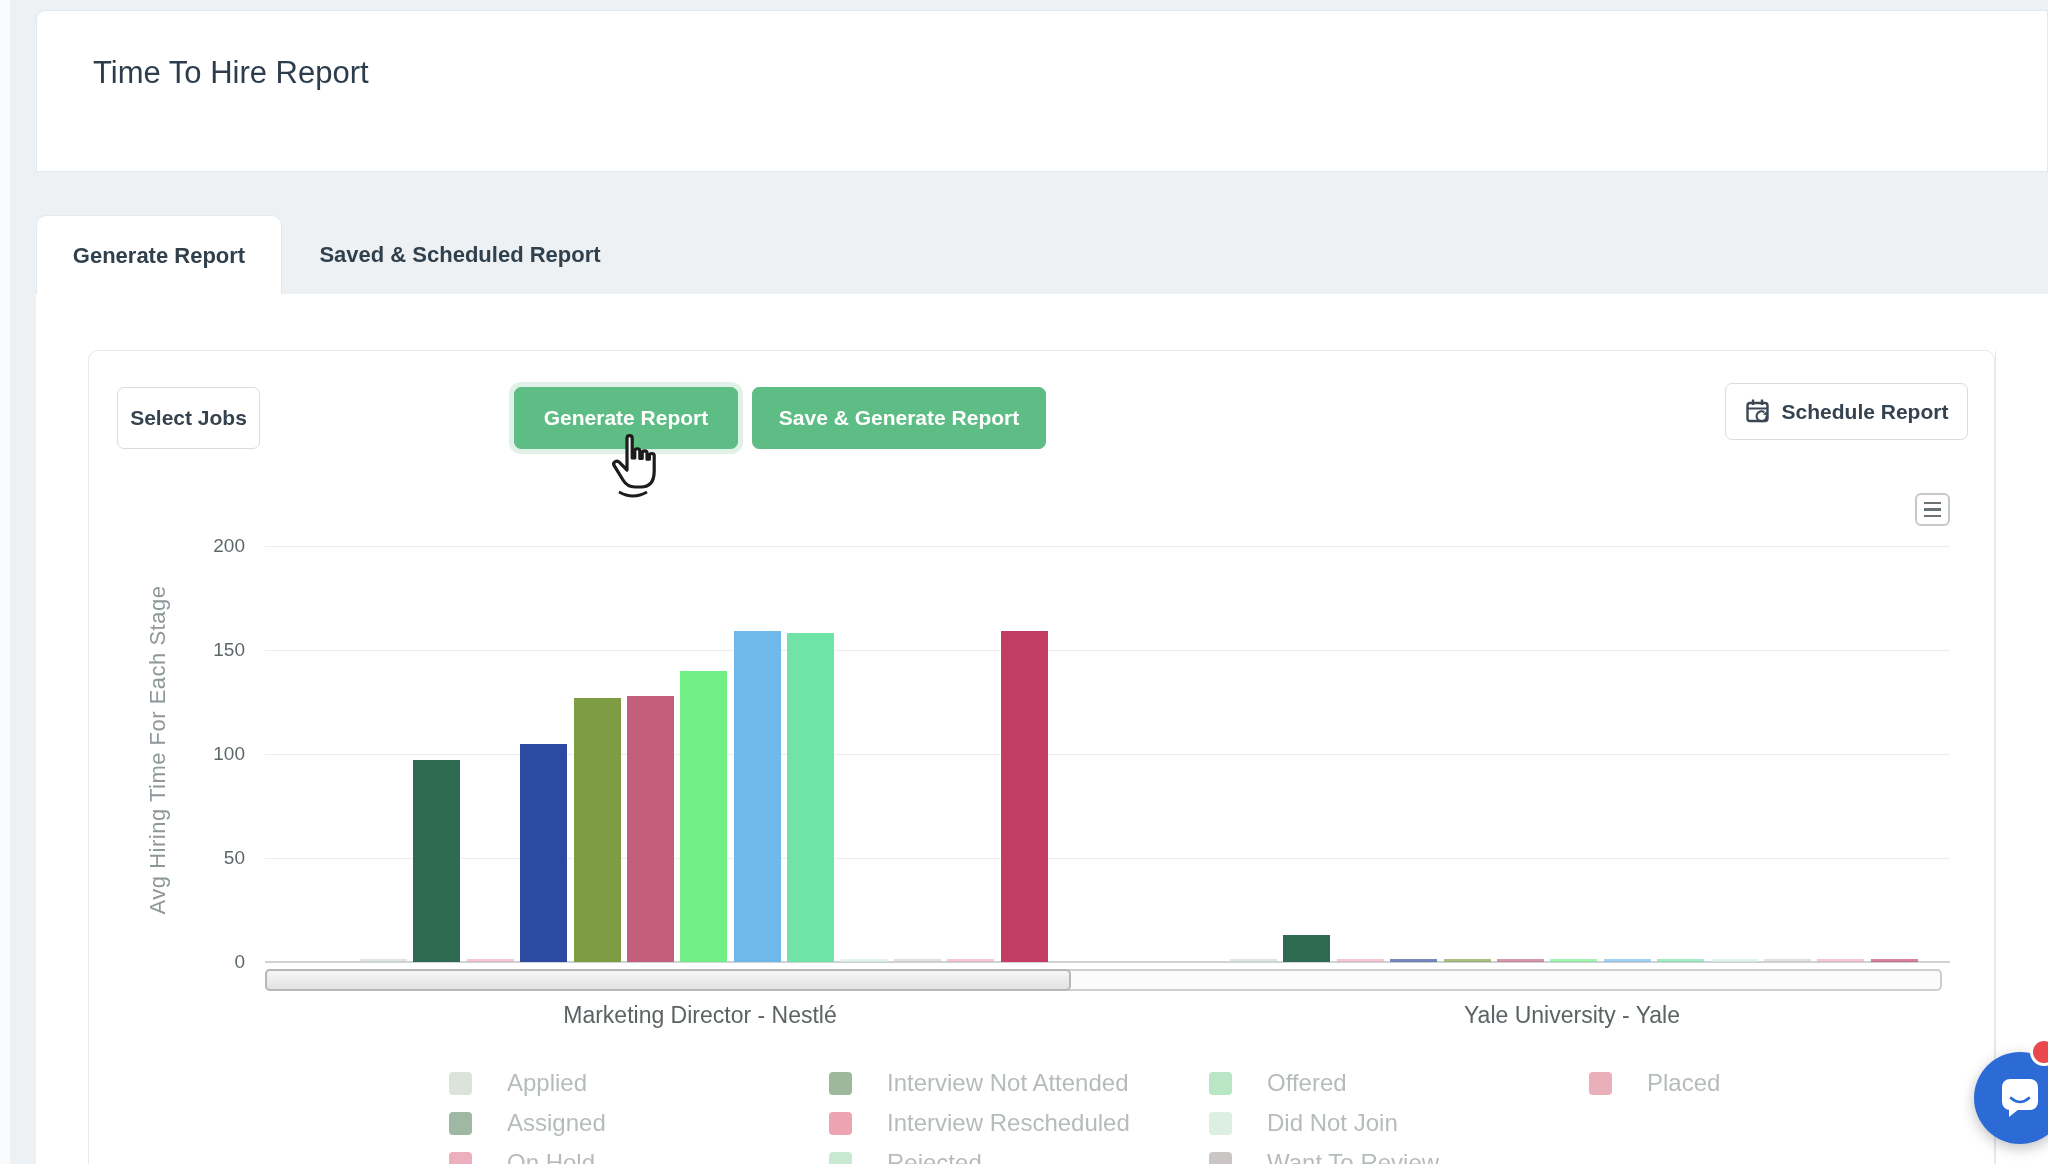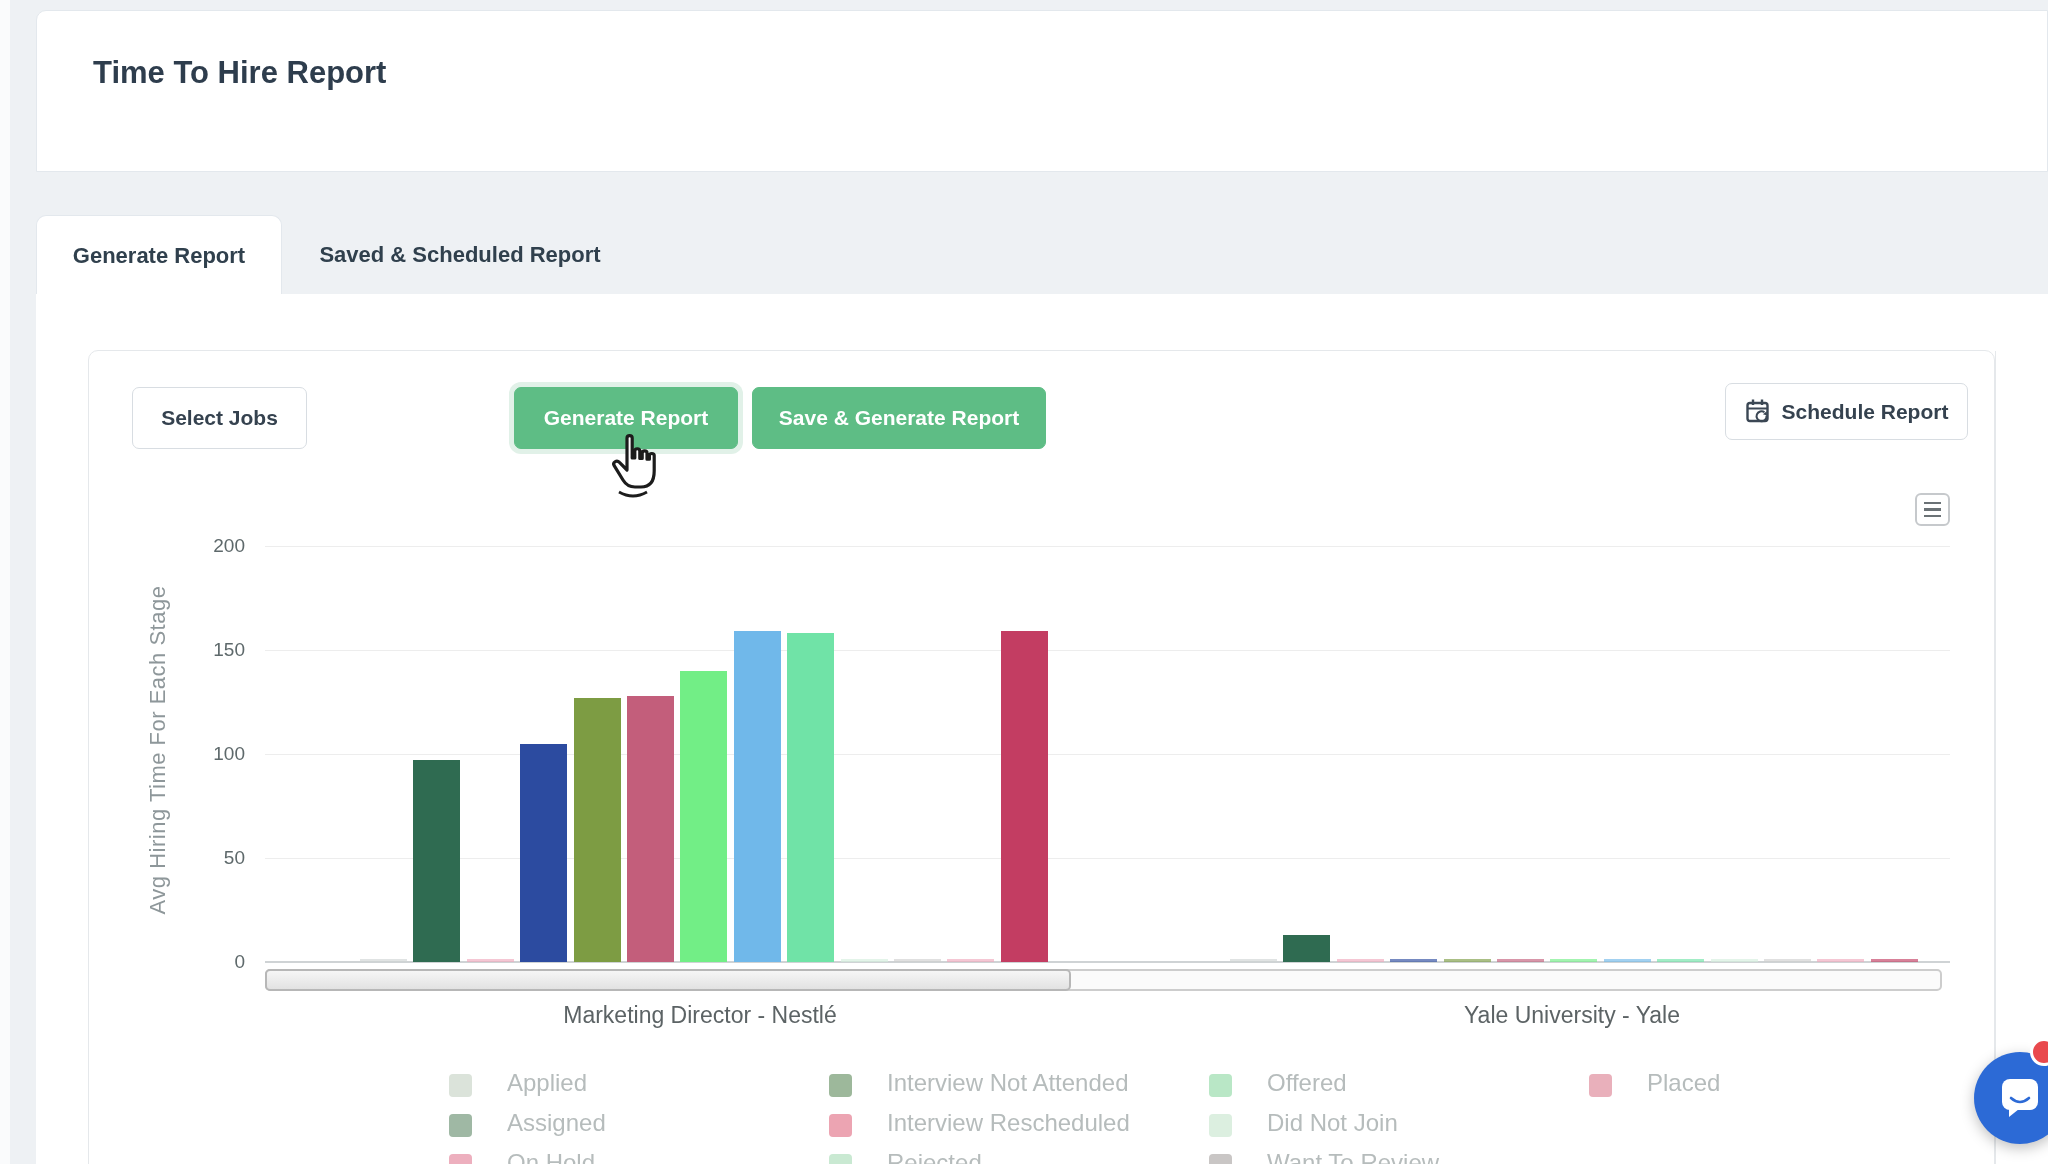--- a/index.html
+++ b/index.html
@@ -2,21 +2,21 @@
 <html><head>
 <meta charset="utf-8">
 <style>
   html,body{margin:0;padding:0;}
   #app{position:relative;width:2048px;height:1164px;overflow:hidden;background:#eef1f4;
        font-family:"Liberation Sans",sans-serif;color:#2f3e4d;}
   .abs{position:absolute;box-sizing:border-box;}
   
   .header-card{left:36px;top:10px;width:2012px;height:162px;background:#fff;
                border:1px solid #e3e8ed;border-radius:10px 0 0 0;}
-  .page-title{left:56px;top:44px;font-size:31px;font-weight:700;color:#2e3d4d;}
+  .page-title{left:56px;top:44px;font-size:31px;font-weight:400;color:#2e3d4d;}
   .page-subtitle{left:56px;top:115px;font-size:21px;color:#46525e;}
   
   .tab{top:215px;height:80px;display:flex;align-items:center;justify-content:center;
        font-size:22px;font-weight:700;color:#30404d;cursor:pointer;}
   .tab-active{left:36px;width:246px;background:#fff;border:1px solid #e3e8ed;border-bottom:none;
               border-radius:10px 10px 0 0;}
   .tab-inactive{left:300px;width:320px;background:transparent;}
   .content-section{left:36px;top:294px;width:2012px;height:870px;background:#fff;}
   .inner-card{left:88px;top:350px;width:1907px;height:880px;background:#fff;
               border:1px solid #e5e8eb;border-radius:10px;}
@@ -28,21 +28,21 @@
   .btn-generate{box-shadow:0 0 0 5px #e1f1e8;}
   .chevron-down{margin-top:3px;}
   
   .ytick{width:95px;text-align:right;font-size:19px;color:#5e696b;height:28px;line-height:28px;}
   .yaxis-title{font-size:22px;color:#8e979a;white-space:nowrap;letter-spacing:.5px;
                transform:translate(-50%,-50%) rotate(-90deg);}
   .gridline{background:#ededed;height:1px;}
   .axis-line{background:#cfd3d5;height:2px;}
   .cat-label{font-size:23px;color:#5c6365;transform:translateX(-50%);white-space:nowrap;}
   
-  .legend-item{display:flex;align-items:flex-end;cursor:pointer;}
+  .legend-item{display:flex;align-items:center;cursor:pointer;}
   .legend-swatch{width:23px;height:23px;border-radius:4px;flex:0 0 auto;}
   .legend-label{margin-left:35px;font-size:24px;color:#b6bcbc;white-space:nowrap;}
   
   .scroll-track{left:265px;top:969px;width:1677px;height:22px;background:#fbfbfb;
                 border:2px solid #cdcdcd;border-radius:5px;}
   .scroll-thumb{left:265px;top:969px;width:806px;height:22px;border:2px solid #b7b7b7;
                 border-radius:5px;background:linear-gradient(#f6f6f6,#e2e2e2);cursor:grab;}
   
   .context-btn{left:1915px;top:493px;width:35px;height:33px;border:2px solid #c6c9cc;
                border-radius:6px;background:#fff;display:flex;flex-direction:column;
@@ -71,21 +71,21 @@
   <div class="abs tab tab-active">
     <span>Generate Report</span>
   </div>
   <div class="abs tab tab-inactive">
     <span>Saved &amp; Scheduled Report</span>
   </div>
 
   <div class="abs content-section"></div>
   <div class="abs inner-card"></div>
 
-  <div class="abs btn btn-white" style="left:132px;top:387px;width:175px;height:62px;">
+  <div class="abs btn btn-white" style="left:117px;top:387px;width:143px;height:62px;">
     <span>Select Jobs</span>
   </div>
   <div class="abs btn btn-green btn-generate" style="left:514px;top:387px;width:224px;height:62px;">
     <span>Generate Report</span>
   </div>
   <div class="abs btn btn-green" style="left:752px;top:387px;width:294px;height:62px;">
     <span>Save &amp; Generate Report</span>
   </div>
   <div class="abs btn btn-white" style="left:1725px;top:383px;width:243px;height:57px;gap:10px;">
     <svg width="27" height="27" viewBox="0 0 27 27">

